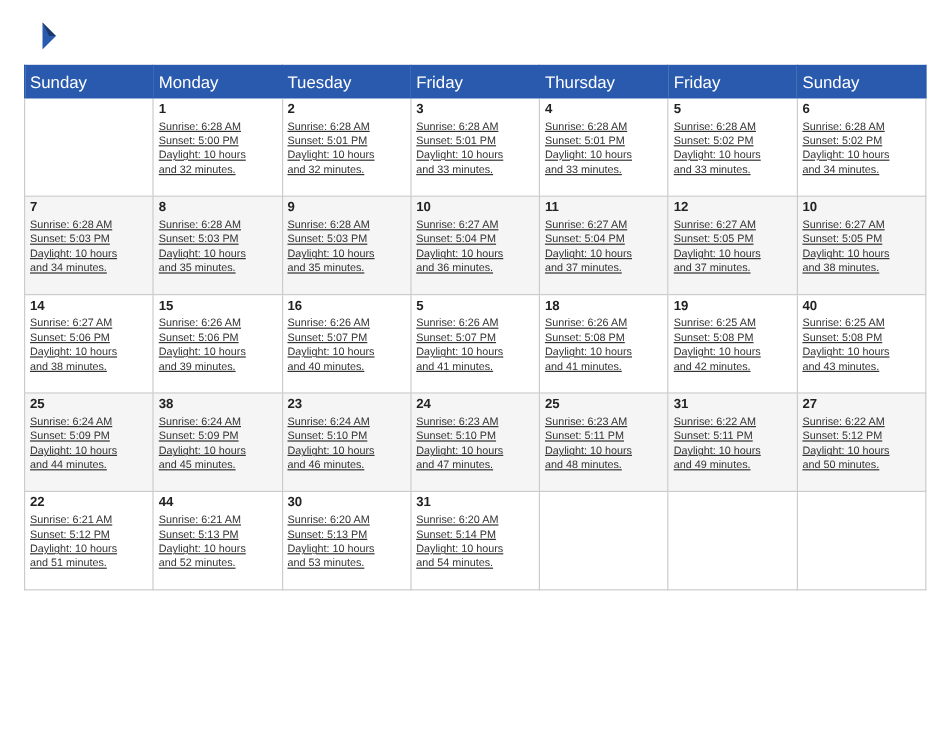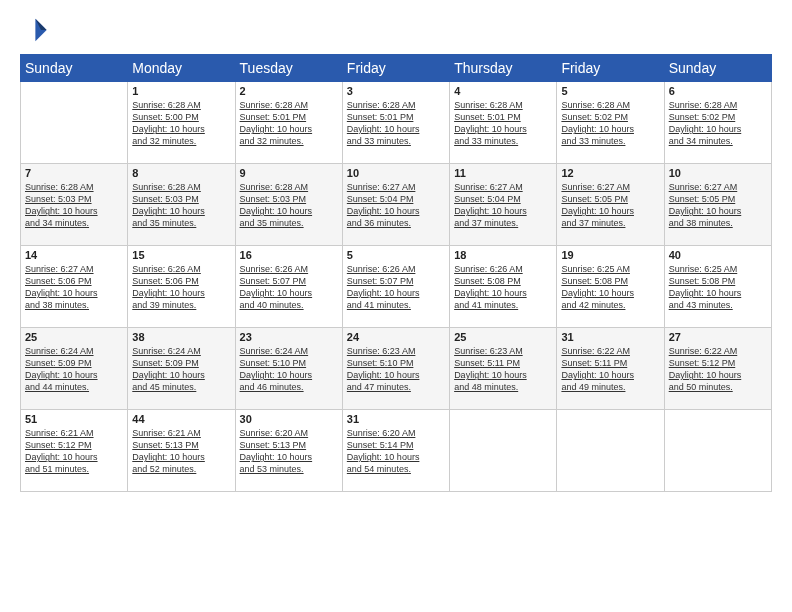--- a/index.html
+++ b/index.html
@@ -319,21 +319,21 @@
           <td>
             <span class="day-num">27</span>
             <div class="cell-info" style="white-space: pre-line;">Sunrise: 6:22 AM
 Sunset: 5:12 PM
 Daylight: 10 hours
 and 50 minutes.</div>
           </td>
         </tr>
         <tr>
           <td>
-            <span class="day-num">51</span>
+            <span class="day-num">22</span>
             <div class="cell-info" style="white-space: pre-line;">Sunrise: 6:21 AM
 Sunset: 5:12 PM
 Daylight: 10 hours
 and 51 minutes.</div>
           </td>
           <td>
             <span class="day-num">44</span>
             <div class="cell-info" style="white-space: pre-line;">Sunrise: 6:21 AM
 Sunset: 5:13 PM
 Daylight: 10 hours

